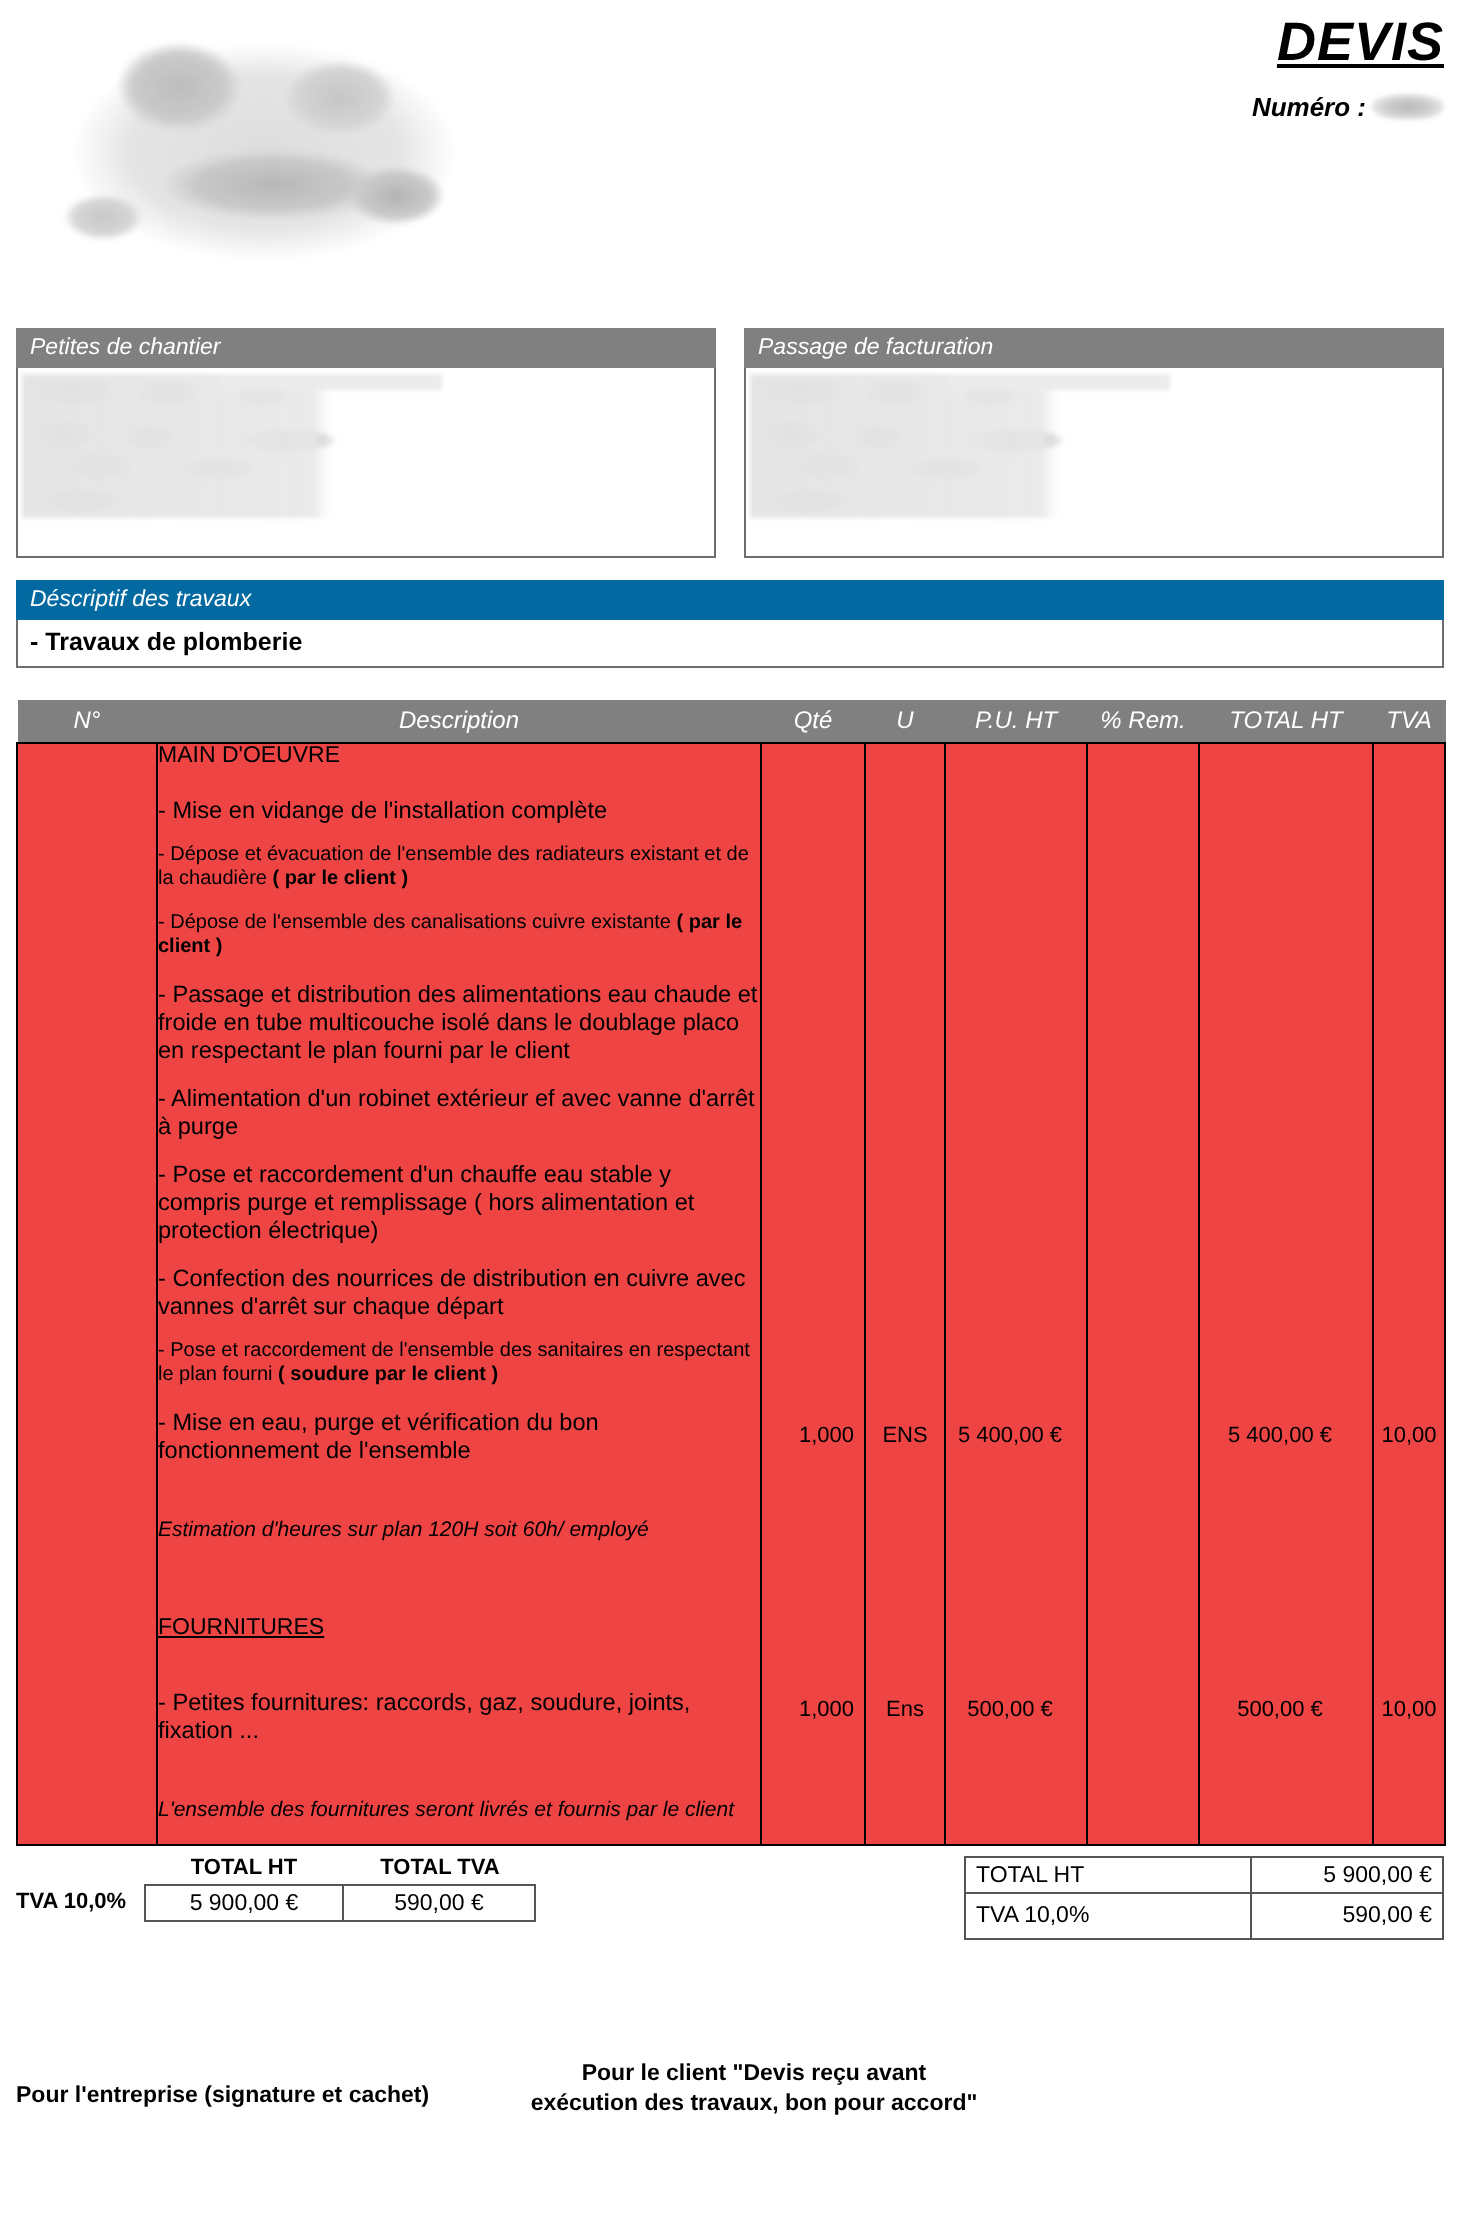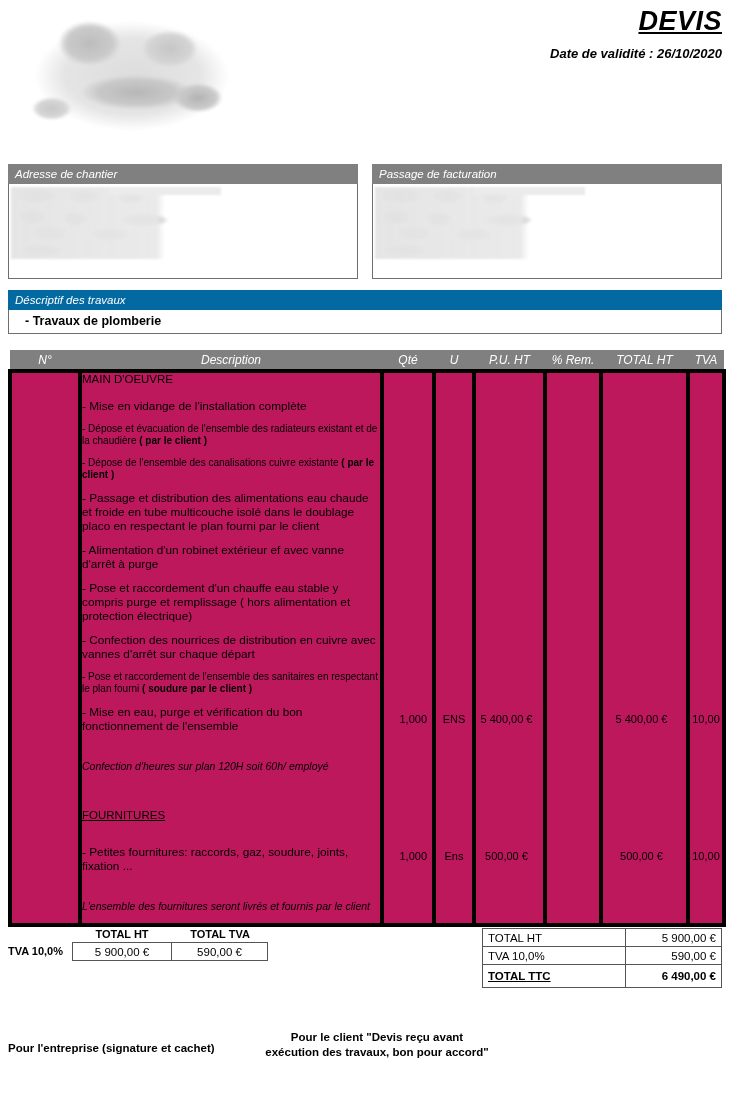--- a/index.html
+++ b/index.html
@@ -139,21 +139,21 @@
     padding: 4px 0 4px 7px;
     height: 20px;
     line-height: 12px;
   }
   .desc-body {
     border: 1px solid #6e6e6e;
     border-top: none;
     height: 24px;
     font-size: 12.5px;
     font-weight: bold;
-    padding: 4px 0 0 16px;
+    padding: 4px 0 0 6px;
   }
 
   
   .table-wrap {
     position: absolute;
     top: 350px;
     left: 8px;
     right: 8px;
   }
   table.items {
@@ -166,25 +166,25 @@
     color: #ffffff;
     font-style: italic;
     font-weight: normal;
     font-size: 12px;
     height: 21px;
     padding: 0;
     text-align: center;
     border: none;
   }
   table.items tbody td {
-    border: 4px solid #000000;
+    border: 1px solid #000000;
     vertical-align: top;
     font-size: 11px;
     padding: 0;
-    background: #be185d;
+    background: #ef4444;
   }
   .col-num   { width: 70px; }
   .col-desc  { width: 302px; }
   .col-qte   { width: 52px; }
   .col-u     { width: 40px; }
   .col-pu    { width: 71px; }
   .col-rem   { width: 56px; }
   .col-total { width: 87px; }
   .col-tva   { width: 36px; }
 
@@ -315,27 +315,29 @@
     line-height: 15px;
   }
 </style>
 </head>
 <body>
 
 <div class="header">
   <div class="logo-redacted"></div>
   <div class="header-right">
     <div class="doc-title">DEVIS</div>
-    <div class="meta-line">Date de validité :  26/10/2020</div>
+    <div class="meta-line">
+      <span>Numéro :</span><span class="redact-inline"></span>
+    </div>
   </div>
 </div>
 
 <div class="address-row">
   <div class="addr-box">
-    <div class="addr-bar">Adresse de chantier</div>
+    <div class="addr-bar">Petites de chantier</div>
     <div class="addr-body">
       <div class="addr-redacted">
           <div class="topbar"></div>
         </div>
     </div>
   </div>
   <div class="addr-box right">
     <div class="addr-bar">Passage de facturation</div>
     <div class="addr-body">
       <div class="addr-redacted">
@@ -401,21 +403,21 @@
           <div class="line">
             <span>- Confection des nourrices de distribution en cuivre avec vannes d'arrêt sur chaque départ</span><b></b>
           </div>
           <div class="line small">
             <span>- Pose et raccordement de l'ensemble des sanitaires en respectant le plan fourni </span><b>( soudure par le client )</b>
           </div>
           <div class="line">
             <span>- Mise en eau, purge et vérification du bon fonctionnement de l'ensemble</span><b></b>
           </div>
           <div class="spacer-md"></div>
-          <div class="line note">Confection d'heures sur plan 120H soit 60h/ employé</div>
+          <div class="line note">Estimation d'heures sur plan 120H soit 60h/ employé</div>
           <div class="spacer-lg"></div>
           <div class="line-head underline">FOURNITURES</div>
           <div class="spacer-sm"></div>
           <div class="line">
             <span>- Petites fournitures: raccords, gaz, soudure, joints, fixation ...</span>
           </div>
           <div class="spacer-md"></div>
           <div class="line note">L'ensemble des fournitures seront livrés et fournis par le client</div>
         </td>
         <td class="qte-cell">
@@ -474,24 +476,20 @@
 
 <div class="totals-right">
   <div class="tr-row">
     <div class="lbl">TOTAL HT</div>
     <div class="val">5 900,00 €</div>
   </div>
   <div class="tr-row">
     <div class="lbl">TVA 10,0%</div>
     <div class="val">590,00 €</div>
   </div>
-  <div class="tr-row grand">
-    <div class="lbl">TOTAL TTC</div>
-    <div class="val">6 490,00 €</div>
-  </div>
 </div>
 
 <div class="footer">
   <div class="foot-left">Pour l'entreprise (signature et cachet)</div>
   <div class="foot-center">
     <div>Pour le client "Devis reçu avant</div>
     <div>exécution des travaux, bon pour accord"</div>
   </div>
 </div>
 

